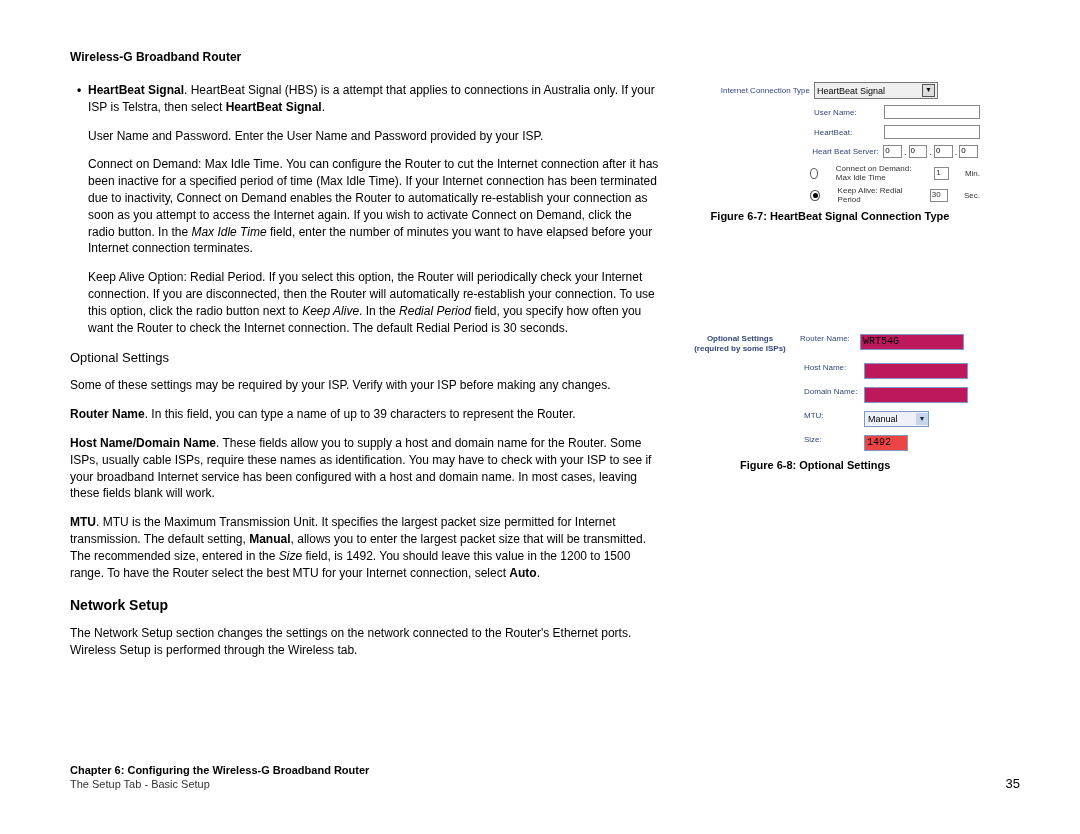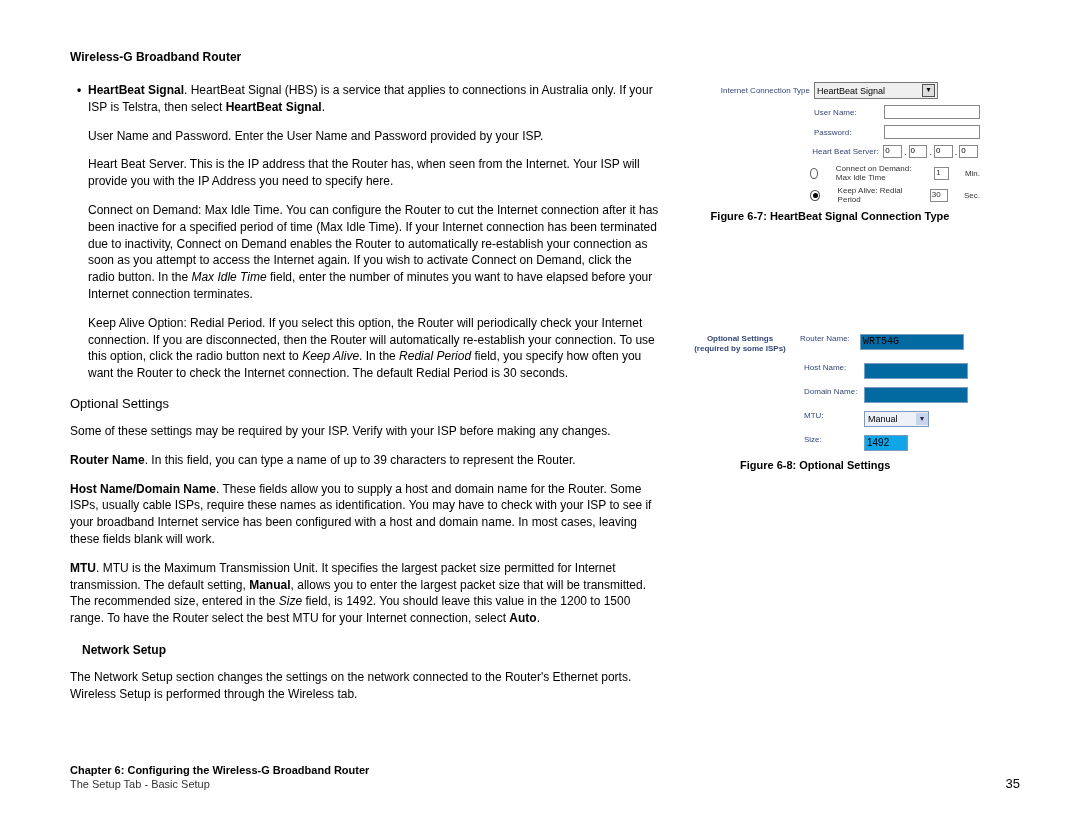--- a/index.html
+++ b/index.html
@@ -53,23 +53,23 @@
   }
   .para0 {
     margin-bottom: 12px;
     line-height: 1.4;
   }
   .sub-head {
     font-size: 13px;
     margin: 14px 0 12px 0;
   }
   .section-head {
-    font-size: 12px;
-    font-weight: bold;
-    margin: 16px 0 12px 12px;
+    font-size: 14px;
+    font-weight: bold;
+    margin: 16px 0 12px 0;
   }
   .bold { font-weight: bold; }
   .ital { font-style: italic; }
   .footer {
     position: absolute;
     left: 70px;
     right: 60px;
     bottom: 44px;
     font-size: 11px;
     color: #000;
@@ -204,21 +204,21 @@
     text-align: center;
     line-height: 1.3;
   }
   .fig68 .field-lbl {
     width: 60px;
     font-size: 8px;
     color: #33487a;
   }
   .fig68 .txt {
     border: 1px solid #7a9ac0;
-    background: #0369a1;
+    background: #be185d;
     height: 14px;
     width: 100px;
     font-size: 10px;
     font-family: "Courier New", monospace;
     padding-left: 2px;
     line-height: 14px;
   }
   .fig68 .sel {
     border: 1px solid #7a9ac0;
     background: #eef2f8;
@@ -230,49 +230,48 @@
     align-items: center;
     padding-left: 3px;
   }
   .fig68 .sel .arr {
     width: 12px; height: 12px; background: #c7d5ea;
     font-size: 8px; text-align: center; line-height: 12px;
     color: #224;
   }
   .fig68 .small {
     border: 1px solid #7a9ac0;
-    background: #0ea5e9;
+    background: #ef4444;
     height: 14px;
     width: 40px;
     font-size: 10px;
-    font-family: Liberation Sans, sans-serif;
+    font-family: Liberation Mono, monospace;
     padding-left: 2px;
     line-height: 14px;
   }
 </style>
 </head>
 <body>
 
 <div class="page">
   <div class="header-title">Wireless-G Broadband Router</div>
 
   <div class="columns">
 
     <div class="left-col">
 
       <div class="bullet-line">
         <div class="bullet-dot">•</div>
         <div>
-          <span class="bold">HeartBeat Signal</span><span>. HeartBeat Signal (HBS) is a service that applies to connections in Australia only. If your ISP is Telstra, then select </span><span class="bold">HeartBeat Signal</span><span>.</span>
+          <span class="bold">HeartBeat Signal</span><span>. HeartBeat Signal (HBS) is a attempt that applies to connections in Australia only. If your ISP is Telstra, then select </span><span class="bold">HeartBeat Signal</span><span>.</span>
         </div>
       </div>
 
       <div style="height:10px"></div>
       <div class="para">User Name and Password. Enter the User Name and Password provided by your ISP.</div>
-      <div class="para">Heart Beat Server. This is the IP address that the Router has, when seen from the Internet. Your ISP will provide you with the IP Address you need to specify here.</div>
       <div class="para">
         <span>Connect on Demand: Max Idle Time. You can configure the Router to cut the Internet connection after it has been inactive for a specified period of time (Max Idle Time). If your Internet connection has been terminated due to inactivity, Connect on Demand enables the Router to automatically re-establish your connection as soon as you attempt to access the Internet again. If you wish to activate Connect on Demand, click the radio button. In the </span><span class="ital">Max Idle Time</span><span> field, enter the number of minutes you want to have elapsed before your Internet connection terminates.</span>
       </div>
       <div class="para">
         <span>Keep Alive Option: Redial Period. If you select this option, the Router will periodically check your Internet connection. If you are disconnected, then the Router will automatically re-establish your connection. To use this option, click the radio button next to </span><span class="ital">Keep Alive</span><span>. In the </span><span class="ital">Redial Period</span><span> field, you specify how often you want the Router to check the Internet connection. The default Redial Period is 30 seconds.</span>
       </div>
 
       <div class="sub-head">Optional Settings</div>
       <div class="para0">Some of these settings may be required by your ISP. Verify with your ISP before making any changes.</div>
       <div class="para0">
@@ -299,21 +298,21 @@
             <span class="arrow">▾</span>
           </div>
         </div>
         <div class="fig67-row">
           <div class="lblcol"></div>
           <div class="lbl">User Name:</div>
           <div class="txt"></div>
         </div>
         <div class="fig67-row">
           <div class="lblcol"></div>
-          <div class="lbl">Password:</div>
+          <div class="lbl">HeartBeat:</div>
           <div class="txt"></div>
         </div>
         <div class="fig67-row">
           <div class="lblcol"></div>
           <div class="lbl" style="width:72px">Heart Beat Server:</div>
           <span class="ip-oct">0</span>
             <span class="dot">.</span>
           <span class="ip-oct">0</span>
             <span class="dot">.</span>
           <span class="ip-oct">0</span>

